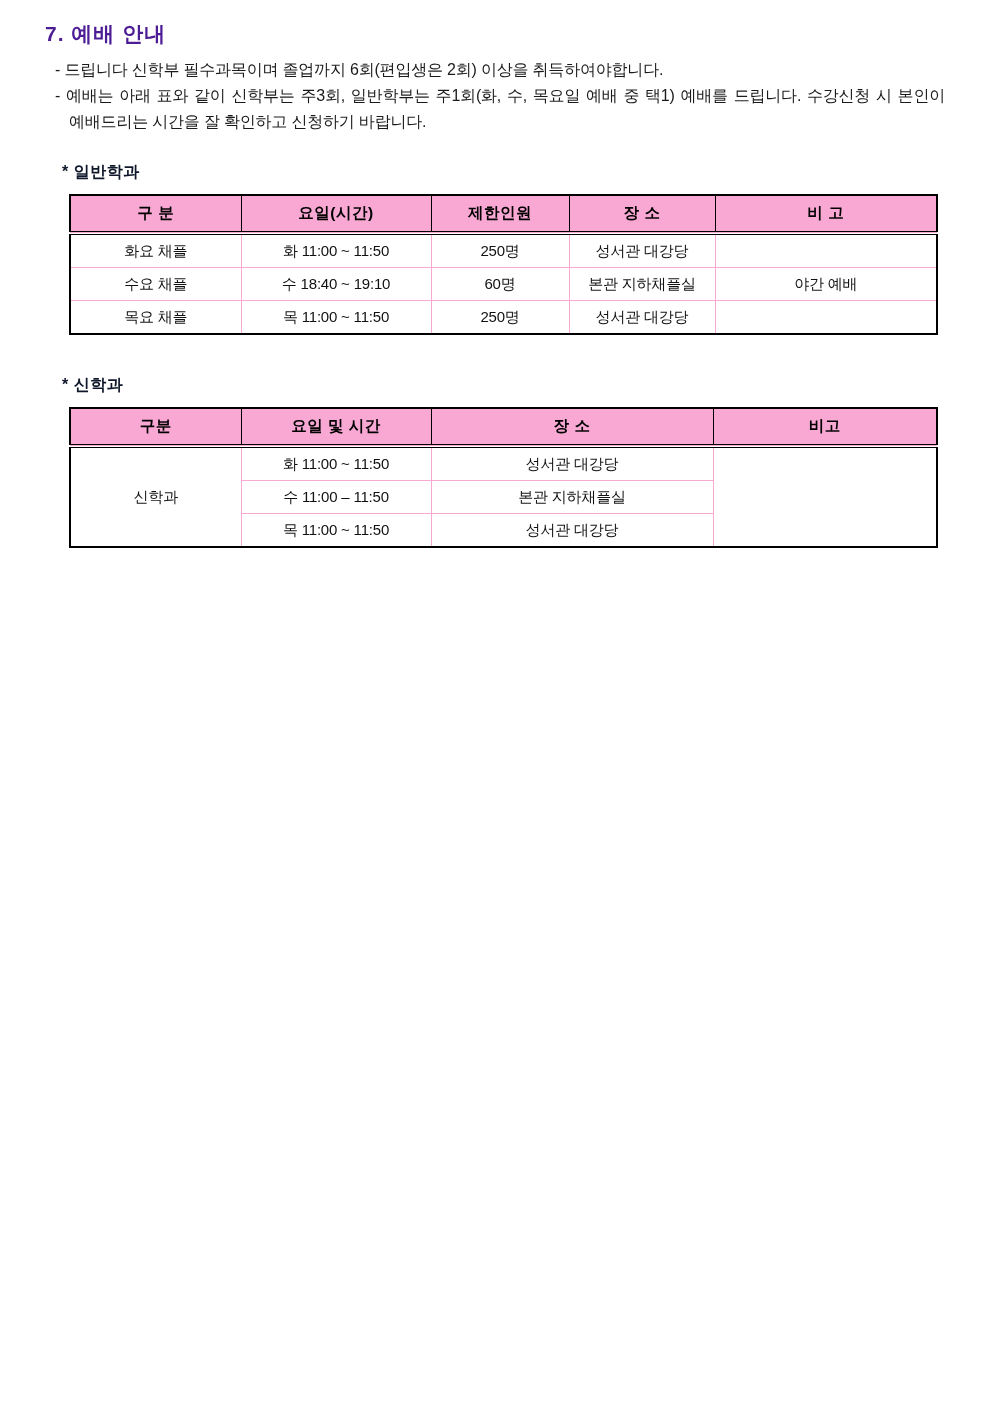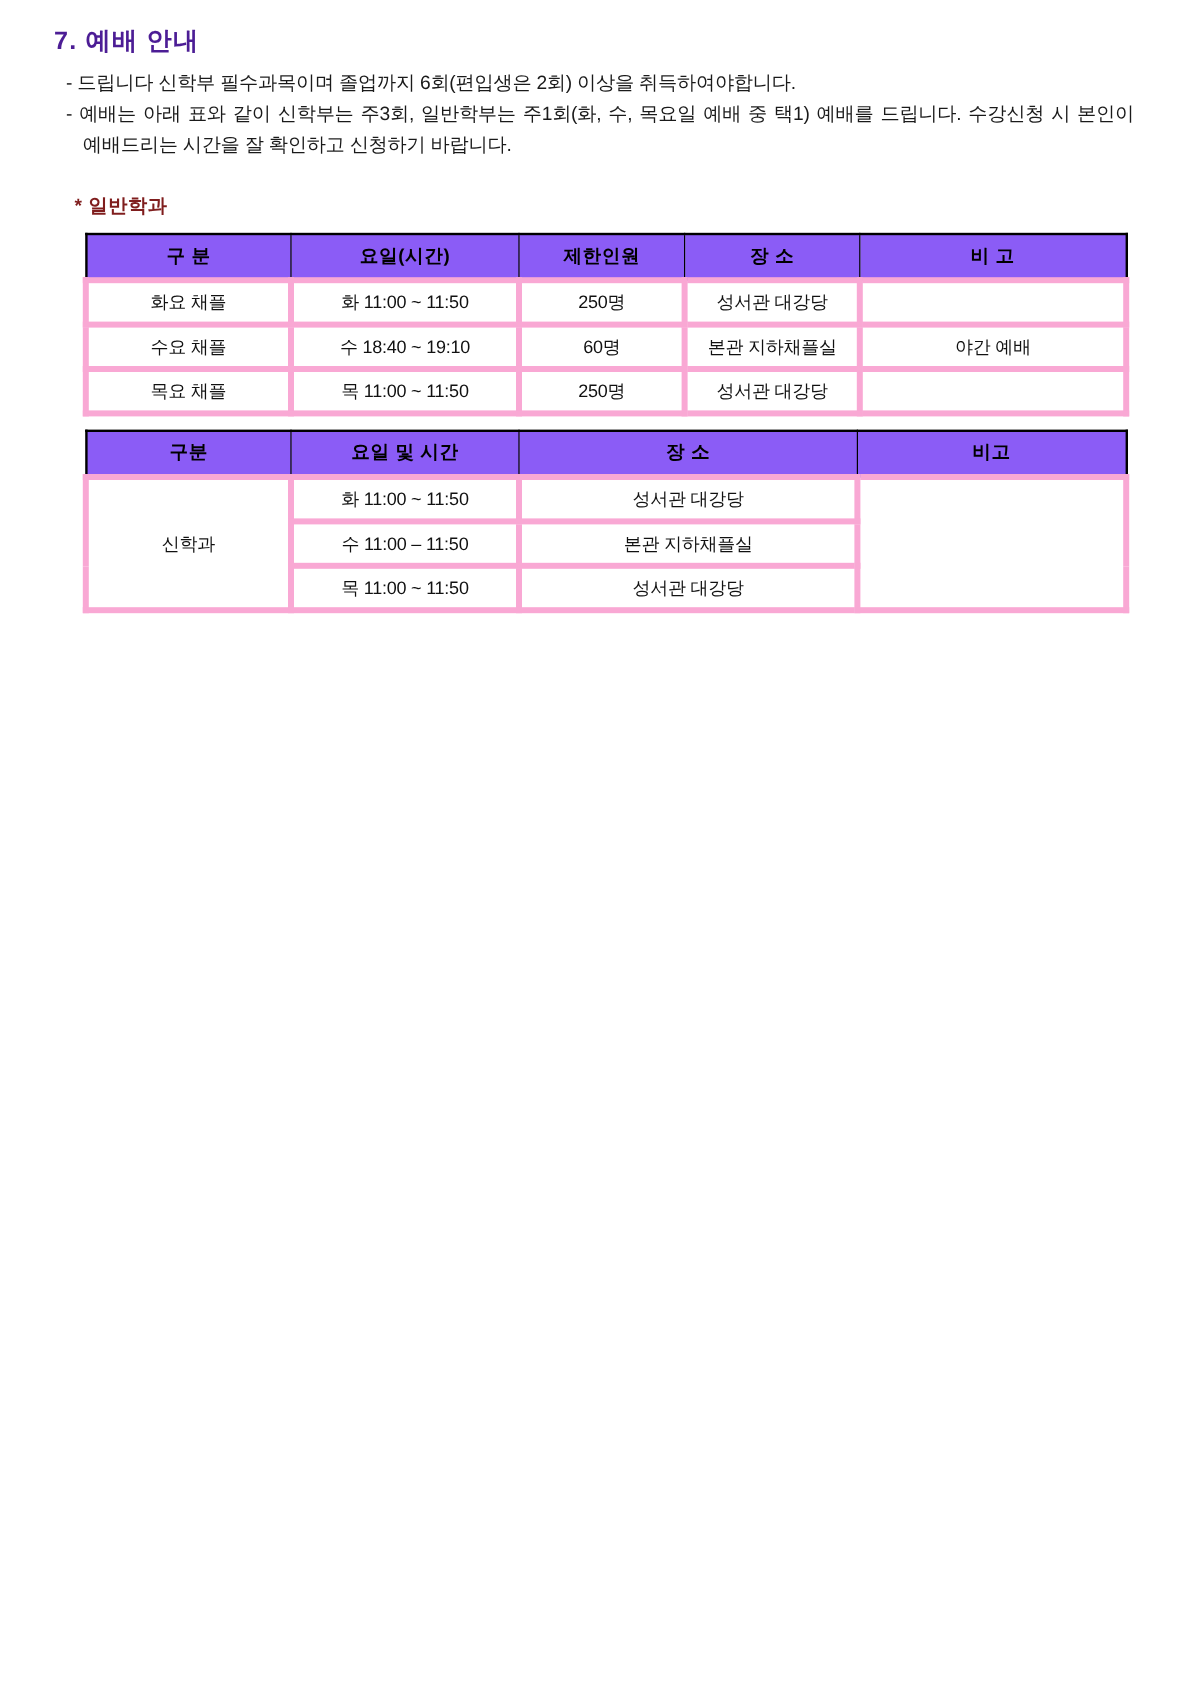--- a/index.html
+++ b/index.html
@@ -41,50 +41,50 @@
     letter-spacing: -0.2px;
   }
   .red-bold {
     color: #e00000;
     font-weight: bold;
   }
   .section-label {
     font-size: 16px;
     font-weight: bold;
     margin: 0 0 0 17px;
-    color: #7f1d1d;
+    color: #0f172a;
     letter-spacing: 0.5px;
   }
   .section-label.first {
     margin-top: 27px;
   }
   .section-label.second {
     margin-top: 40px;
   }
   table.chapel-table {
     border-collapse: collapse;
     table-layout: fixed;
     width: 867px;
     margin: 11px 0 0 24px;
     border: 2px solid #000;
   }
   table.chapel-table th {
-    background: #8b5cf6;
+    background: #f9a8d4;
     border: 1px solid #000;
     border-bottom: 4px double #000;
     font-size: 15.5px;
     font-weight: bold;
     height: 33px;
     text-align: center;
     vertical-align: middle;
     letter-spacing: 0.5px;
     color: #000;
   }
   table.chapel-table td {
-    border: 5px solid #f9a8d4;
+    border: 1px solid #f9a8d4;
     font-size: 15px;
     height: 30px;
     text-align: center;
     vertical-align: middle;
     color: #111;
     letter-spacing: -0.2px;
   }
   
   .t1-c1 { width: 171px; }
   .t1-c2 { width: 190px; }
@@ -146,20 +146,21 @@
       <tr>
         <td>목요 채플</td>
         <td>목 11:00 ~ 11:50</td>
         <td>250명</td>
         <td>성서관 대강당</td>
         <td></td>
       </tr>
     </tbody>
   </table>
 
+  <div class="section-label second">* 신학과</div>
 
   <table class="chapel-table">
     <colgroup>
       <col class="t2-c1">
         <col class="t2-c2">
         <col class="t2-c3">
         <col class="t2-c4">
     </colgroup>
     <thead>
       <tr>

